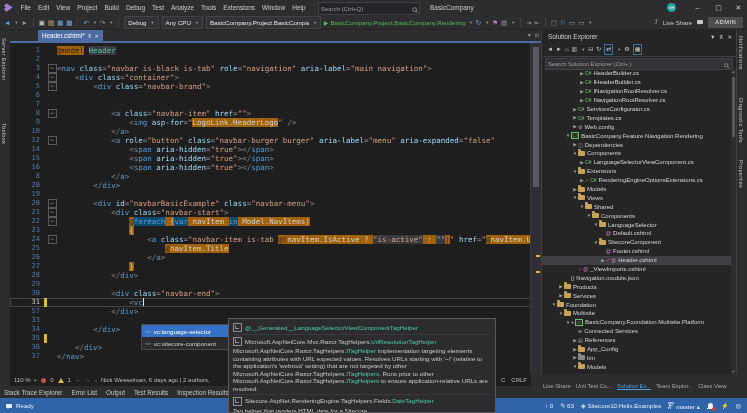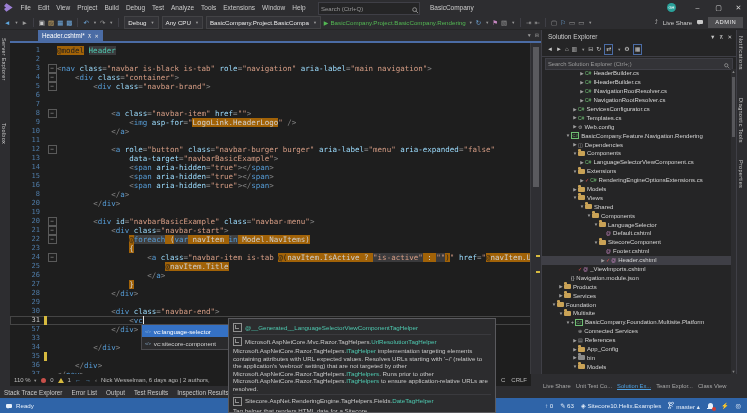--- a/index.html
+++ b/index.html
@@ -51,21 +51,21 @@
   .cl.cur .ln{color:#C8C8C8;}
   .cl .chg{width:3px;flex:none;}
   .cl .chg.on{background:#D7BA3F;}
   .cl .fold{width:10px;flex:none;text-align:center;}
   .fbox{display:inline-block;width:7px;height:7px;border:1px solid #5A5A5A;background:#1E1E1E;color:#AAAAAA;font-size:6px;line-height:5px;vertical-align:1px;}
   .cl .txt{flex:1;overflow:hidden;}
   .cl.cur{box-shadow:inset 0 0 0 1px #454545;}
   .caret{display:inline-block;width:1px;height:8px;background:#E8E8E8;vertical-align:-1px;}
   .sg-d{color:#808080;} .sg-t{color:#569CD6;} .sg-a{color:#9CDCFE;} .sg-v{color:#D69D85;} .sg-p{color:#DCDCDC;}
   .sg-at{background:#a16207;color:#1E1E1E;}
-  .sg-rk{background:#404040;color:#569CD6;}
+  .sg-rk{background:#0c4a6e;color:#569CD6;}
   .sg-rp{background:#a16207;color:#CFCFCF;}
   .sg-rs{background:#3A3A3C;color:#D69D85;}
   .sg-rt{background:#3A3A3C;color:#4EC9B0;}
   .vsb{position:absolute;right:0;top:13px;bottom:0;width:10px;background:#2F2F33;border-left:1px solid #3A3A3E;}
   .vsbthumb{position:absolute;left:2px;top:4px;width:6px;height:140px;background:#5A5A5E;}
   .vsbmark{position:absolute;right:1px;width:4px;height:2px;background:#D7BA3F;}
   
   .sepanel{width:195px;background:#252526;border-left:1px solid #3F3F46;position:relative;box-sizing:border-box;}
   .sehead{height:13px;display:flex;align-items:center;padding:0 4px 0 6px;}
   .setitle{font-size:6.5px;color:#CCCCCC;flex:1;}
@@ -249,23 +249,21 @@
             <div class="cl"><span class="ln">1</span><span class="chg"></span><span class="fold"></span><span class="txt"><span class="sg-at">@model</span><span class="sg-p"> </span><span class="sg-rt">Header</span></span></div>
             <div class="cl"><span class="ln">2</span><span class="chg"></span><span class="fold"></span><span class="txt"></span></div>
             <div class="cl"><span class="ln">3</span><span class="chg"></span><span class="fold"><span class="fbox">−</span></span><span class="txt"><span class="sg-d">&lt;</span><span class="sg-t">nav</span><span class="sg-p"> </span><span class="sg-a">class</span><span class="sg-d">=</span><span class="sg-v">"navbar is-black is-tab"</span><span class="sg-p"> </span><span class="sg-a">role</span><span class="sg-d">=</span><span class="sg-v">"navigation"</span><span class="sg-p"> </span><span class="sg-a">aria-label</span><span class="sg-d">=</span><span class="sg-v">"main navigation"</span><span class="sg-d">&gt;</span></span></div>
             <div class="cl"><span class="ln">4</span><span class="chg"></span><span class="fold"><span class="fbox">−</span></span><span class="txt"><span class="sg-p">    </span><span class="sg-d">&lt;</span><span class="sg-t">div</span><span class="sg-p"> </span><span class="sg-a">class</span><span class="sg-d">=</span><span class="sg-v">"container"</span><span class="sg-d">&gt;</span></span></div>
             <div class="cl"><span class="ln">5</span><span class="chg"></span><span class="fold"><span class="fbox">−</span></span><span class="txt"><span class="sg-p">        </span><span class="sg-d">&lt;</span><span class="sg-t">div</span><span class="sg-p"> </span><span class="sg-a">class</span><span class="sg-d">=</span><span class="sg-v">"navbar-brand"</span><span class="sg-d">&gt;</span></span></div>
             <div class="cl"><span class="ln">6</span><span class="chg"></span><span class="fold"></span><span class="txt"></span></div>
             <div class="cl"><span class="ln">7</span><span class="chg"></span><span class="fold"></span><span class="txt"></span></div>
             <div class="cl"><span class="ln">8</span><span class="chg"></span><span class="fold"><span class="fbox">−</span></span><span class="txt"><span class="sg-p">            </span><span class="sg-d">&lt;</span><span class="sg-t">a</span><span class="sg-p"> </span><span class="sg-a">class</span><span class="sg-d">=</span><span class="sg-v">"navbar-item"</span><span class="sg-p"> </span><span class="sg-a">href</span><span class="sg-d">=</span><span class="sg-v">""</span><span class="sg-d">&gt;</span></span></div>
             <div class="cl"><span class="ln">9</span><span class="chg"></span><span class="fold"></span><span class="txt"><span class="sg-p">                </span><span class="sg-d">&lt;</span><span class="sg-t">img</span><span class="sg-p"> </span><span class="sg-a">asp-for</span><span class="sg-d">=</span><span class="sg-v">"</span><span class="sg-rp">LogoLink.HeaderLogo</span><span class="sg-v">"</span><span class="sg-p"> </span><span class="sg-d">/&gt;</span></span></div>
             <div class="cl"><span class="ln">10</span><span class="chg"></span><span class="fold"></span><span class="txt"><span class="sg-p">            </span><span class="sg-d">&lt;/</span><span class="sg-t">a</span><span class="sg-d">&gt;</span></span></div>
-            <div class="cl"><span class="ln">11</span><span class="chg"></span><span class="fold"></span><span class="txt"></span></div>
             <div class="cl"><span class="ln">12</span><span class="chg"></span><span class="fold"><span class="fbox">−</span></span><span class="txt"><span class="sg-p">            </span><span class="sg-d">&lt;</span><span class="sg-t">a</span><span class="sg-p"> </span><span class="sg-a">role</span><span class="sg-d">=</span><span class="sg-v">"button"</span><span class="sg-p"> </span><span class="sg-a">class</span><span class="sg-d">=</span><span class="sg-v">"navbar-burger burger"</span><span class="sg-p"> </span><span class="sg-a">aria-label</span><span class="sg-d">=</span><span class="sg-v">"menu"</span><span class="sg-p"> </span><span class="sg-a">aria-expanded</span><span class="sg-d">=</span><span class="sg-v">"false"</span></span></div>
-            <div class="cl"><span class="ln">13</span><span class="chg"></span><span class="fold"></span><span class="txt"><span class="sg-p">                </span><span class="sg-a">data-target</span><span class="sg-d">=</span><span class="sg-v">"navbarBasicExample"</span><span class="sg-d">&gt;</span></span></div>
             <div class="cl"><span class="ln">14</span><span class="chg"></span><span class="fold"></span><span class="txt"><span class="sg-p">                </span><span class="sg-d">&lt;</span><span class="sg-t">span</span><span class="sg-p"> </span><span class="sg-a">aria-hidden</span><span class="sg-d">=</span><span class="sg-v">"true"</span><span class="sg-d">&gt;&lt;/</span><span class="sg-t">span</span><span class="sg-d">&gt;</span></span></div>
             <div class="cl"><span class="ln">15</span><span class="chg"></span><span class="fold"></span><span class="txt"><span class="sg-p">                </span><span class="sg-d">&lt;</span><span class="sg-t">span</span><span class="sg-p"> </span><span class="sg-a">aria-hidden</span><span class="sg-d">=</span><span class="sg-v">"true"</span><span class="sg-d">&gt;&lt;/</span><span class="sg-t">span</span><span class="sg-d">&gt;</span></span></div>
             <div class="cl"><span class="ln">16</span><span class="chg"></span><span class="fold"></span><span class="txt"><span class="sg-p">                </span><span class="sg-d">&lt;</span><span class="sg-t">span</span><span class="sg-p"> </span><span class="sg-a">aria-hidden</span><span class="sg-d">=</span><span class="sg-v">"true"</span><span class="sg-d">&gt;&lt;/</span><span class="sg-t">span</span><span class="sg-d">&gt;</span></span></div>
             <div class="cl"><span class="ln">8</span><span class="chg"></span><span class="fold"></span><span class="txt"><span class="sg-p">            </span><span class="sg-d">&lt;/</span><span class="sg-t">a</span><span class="sg-d">&gt;</span></span></div>
             <div class="cl"><span class="ln">20</span><span class="chg"></span><span class="fold"></span><span class="txt"><span class="sg-p">        </span><span class="sg-d">&lt;/</span><span class="sg-t">div</span><span class="sg-d">&gt;</span></span></div>
             <div class="cl"><span class="ln">19</span><span class="chg"></span><span class="fold"></span><span class="txt"></span></div>
             <div class="cl"><span class="ln">20</span><span class="chg"></span><span class="fold"><span class="fbox">−</span></span><span class="txt"><span class="sg-p">        </span><span class="sg-d">&lt;</span><span class="sg-t">div</span><span class="sg-p"> </span><span class="sg-a">id</span><span class="sg-d">=</span><span class="sg-v">"navbarBasicExample"</span><span class="sg-p"> </span><span class="sg-a">class</span><span class="sg-d">=</span><span class="sg-v">"navbar-menu"</span><span class="sg-d">&gt;</span></span></div>
             <div class="cl"><span class="ln">21</span><span class="chg"></span><span class="fold"><span class="fbox">−</span></span><span class="txt"><span class="sg-p">            </span><span class="sg-d">&lt;</span><span class="sg-t">div</span><span class="sg-p"> </span><span class="sg-a">class</span><span class="sg-d">=</span><span class="sg-v">"navbar-start"</span><span class="sg-d">&gt;</span></span></div>
             <div class="cl"><span class="ln">22</span><span class="chg"></span><span class="fold"><span class="fbox">−</span></span><span class="txt"><span class="sg-p">                </span><span class="sg-at">@</span><span class="sg-rk">foreach</span><span class="sg-rp"> (</span><span class="sg-rk">var</span><span class="sg-rp"> navItem </span><span class="sg-rk">in</span><span class="sg-rp"> Model.NavItems)</span></span></div>
             <div class="cl"><span class="ln">23</span><span class="chg"></span><span class="fold"></span><span class="txt"><span class="sg-p">                </span><span class="sg-rp">{</span></span></div>

